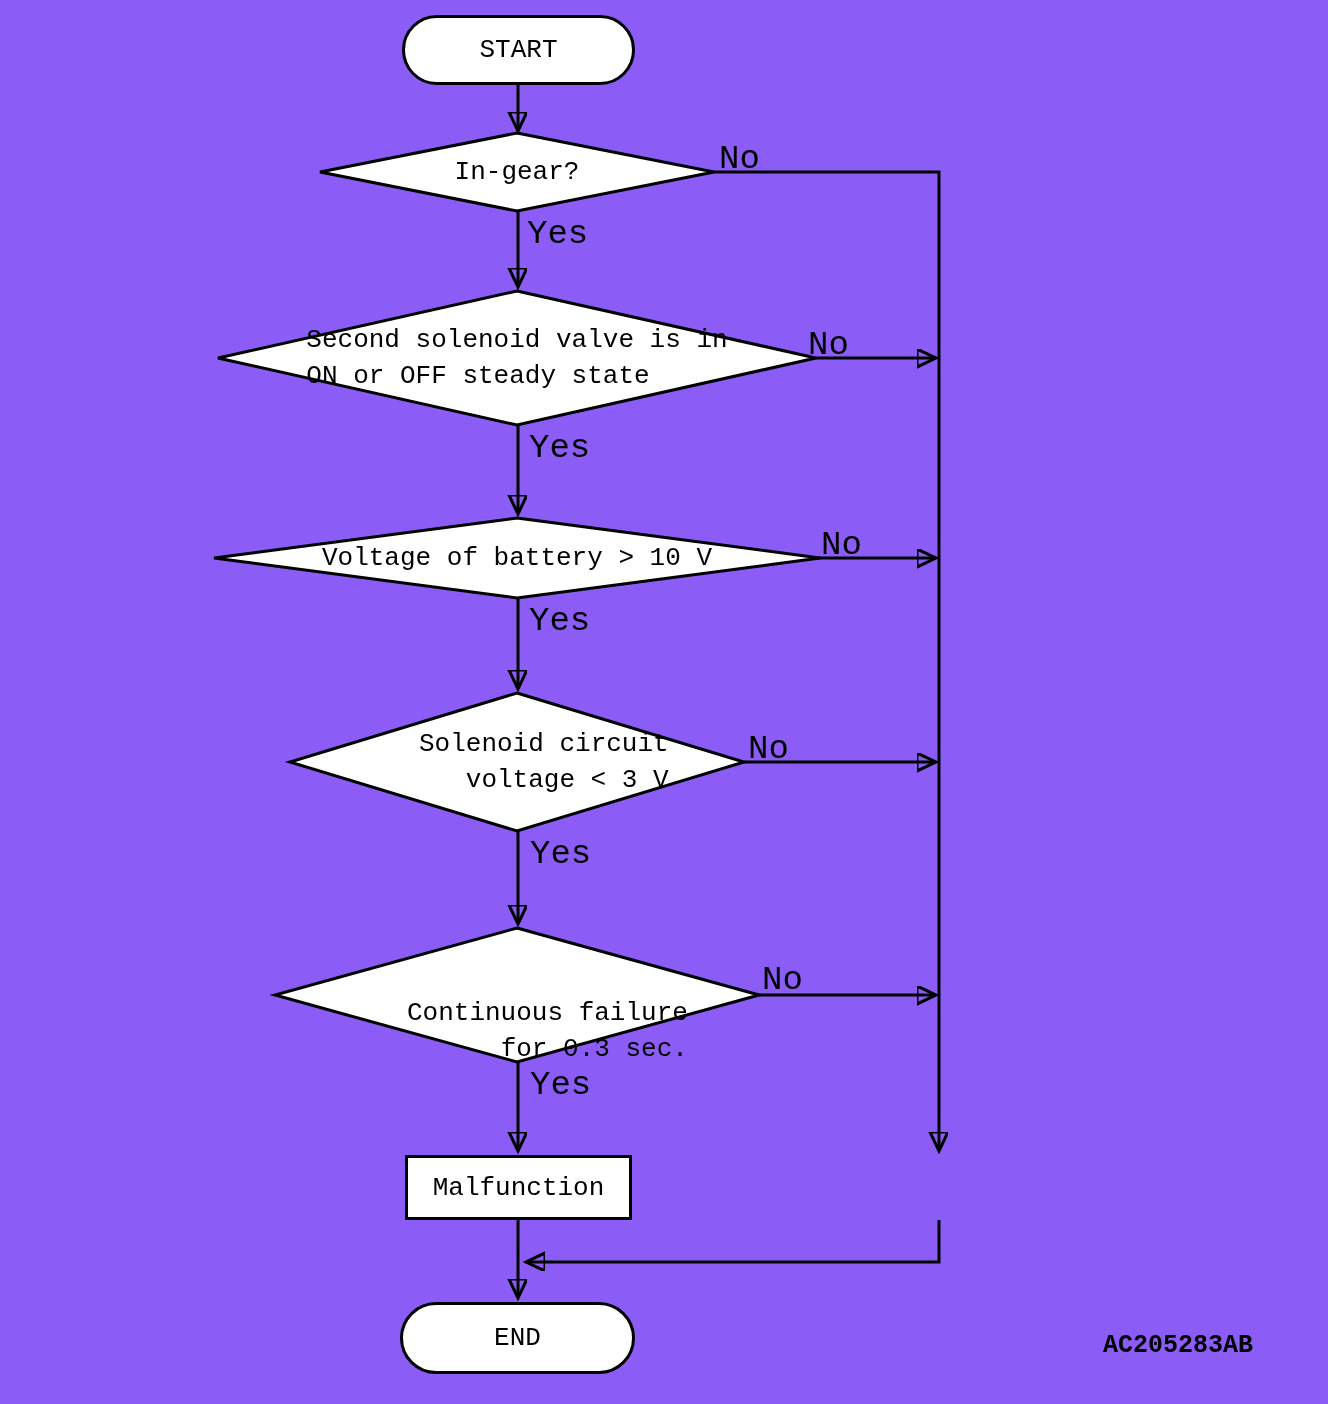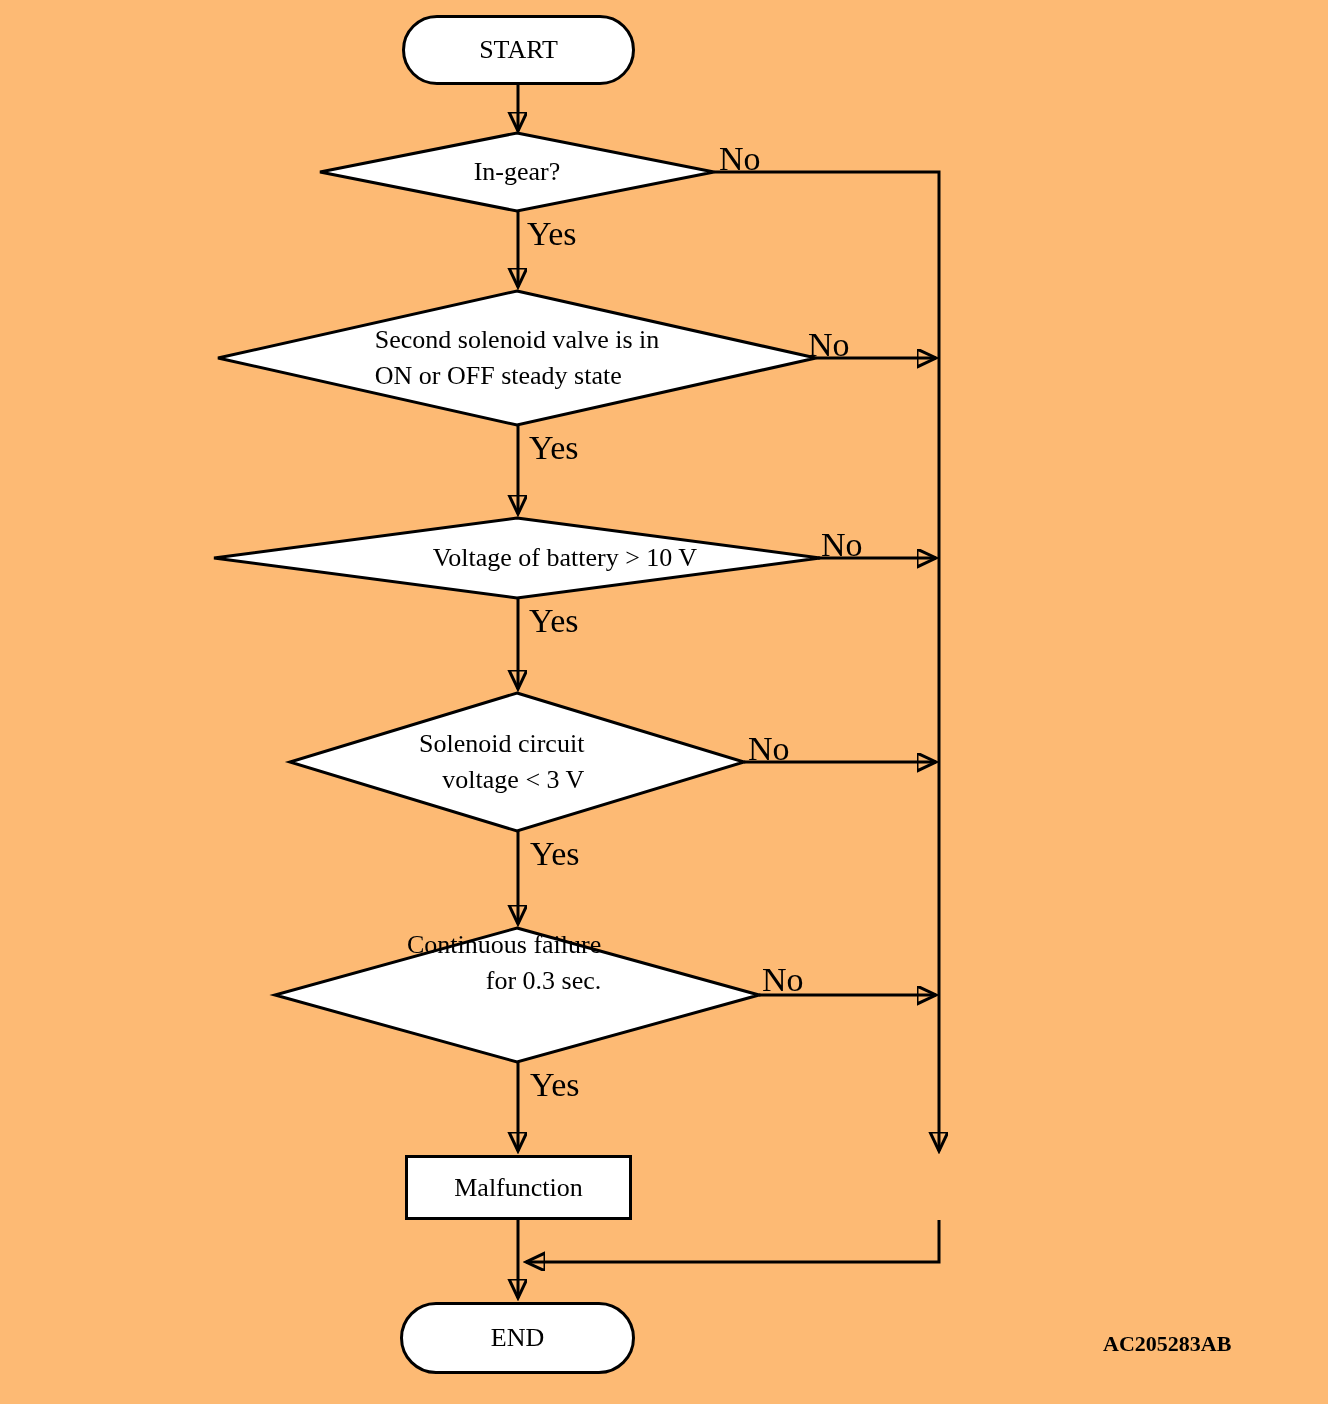--- a/index.html
+++ b/index.html
@@ -1,38 +1,38 @@
 <!DOCTYPE html>
 <html><head>
 <meta charset="utf-8">
 <style>
   html, body { margin:0; padding:0; background:#ffffff; }
   #canvas {
-    position:relative; width:1328px; height:1404px; background:#fdba74;
-    font-family:Liberation Serif, serif; color:#000000;
+    position:relative; width:1328px; height:1404px; background:#8b5cf6;
+    font-family:Liberation Mono, monospace; color:#000000;
   }
   svg.wires { position:absolute; left:0; top:0; width:1328px; height:1404px; }
   svg.wires path, svg.wires polyline { stroke:#000000; stroke-width:3; fill:none; }
   svg.wires polygon { stroke:#000000; stroke-width:3; fill:#ffffff; }
   .node {
     position:absolute; box-sizing:border-box; border:3px solid #000000; background:#ffffff;
     display:flex; align-items:center; justify-content:center;
     font-size:26px; white-space:nowrap;
   }
   .stadium { border-radius:40px; }
   .dl-center {
     position:absolute; transform:translate(-50%,-50%);
     font-size:26px; line-height:36px; white-space:nowrap;
   }
   .dl-left {
     position:absolute; text-align:right; font-size:26px; line-height:36px; white-space:nowrap;
   }
   .ln { display:block; }
   .edge-label { position:absolute; font-size:34px; white-space:nowrap; }
-  .fig-code { position:absolute; font-size:22px; font-weight:bold; white-space:nowrap; }
+  .fig-code { position:absolute; font-size:25px; font-weight:bold; white-space:nowrap; }
 </style>
 </head>
 <body>
 
 <div id="canvas">
 
   <svg class="wires" viewBox="0 0 1328 1404">
     <defs>
       <marker id="arrow" markerUnits="userSpaceOnUse" markerWidth="22" markerHeight="20" refX="19" refY="9" orient="auto">
         <path d="M0,0 L19,9 L0,18 Z" fill="#000000" stroke="none"></path>
@@ -75,30 +75,30 @@
 
   <div class="dl-center" style="left:517px;top:172px;">
     <span class="ln">In-gear?</span>
   </div>
 
   <div class="dl-center" style="left:517px;top:358px;">
     <span class="ln">Second solenoid valve is in</span>
     <span class="ln">ON or OFF steady state</span>
   </div>
 
-  <div class="dl-center" style="left:517px;top:558px;margin-left:48px;">
+  <div class="dl-center" style="left:517px;top:558px;">
     <span class="ln">Voltage of battery &gt; 10 V</span>
   </div>
 
   <div class="dl-left" style="left:419px;top:726px;">
     <span class="ln">Solenoid circuit</span>
     <span class="ln">voltage &lt; 3 V</span>
   </div>
 
-  <div class="dl-left" style="left:407px;top:927px;">
+  <div class="dl-left" style="left:407px;top:995px;">
     <span class="ln">Continuous failure</span>
     <span class="ln">for 0.3 sec.</span>
   </div>
 
   <span class="edge-label" style="left:719px;top:140px;">No</span>
   <span class="edge-label" style="left:527px;top:215px;">Yes</span>
 
   <span class="edge-label" style="left:808px;top:326px;">No</span>
   <span class="edge-label" style="left:529px;top:429px;">Yes</span>
 

